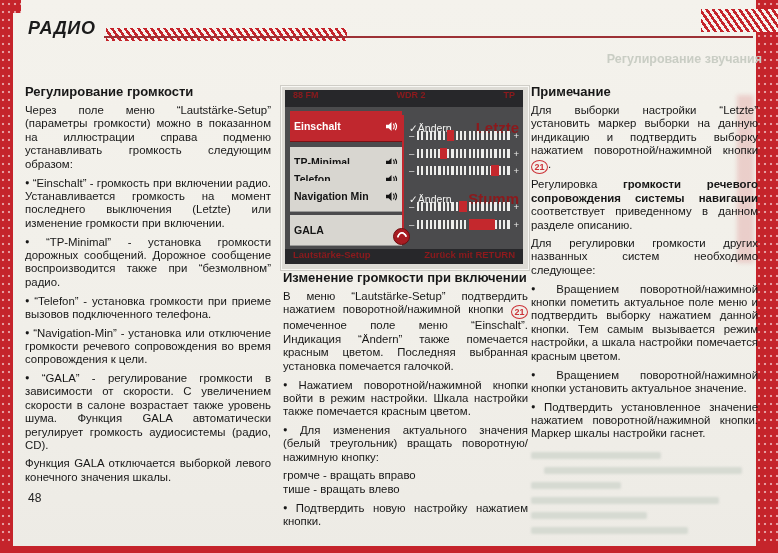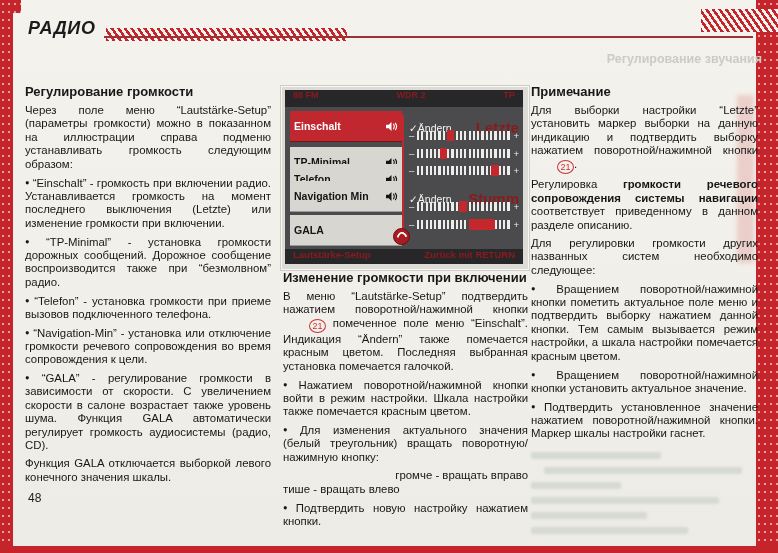--- a/index.html
+++ b/index.html
@@ -25,23 +25,23 @@
   
   .ghost-title{position:absolute;left:556px;top:52px;width:206px;font-size:12.5px;font-weight:bold;color:#c9cdc4;filter:blur(.6px);text-align:right;}
   .ghost-bars{position:absolute;left:531px;top:452px;width:224px;}
   .ghost-bars i{display:block;height:7px;border-radius:2px;background:#d6dad2;filter:blur(1px);margin-bottom:8px;}
   .ghost-pink{position:absolute;left:737px;top:95px;width:17px;height:168px;background:rgba(214,120,118,.28);filter:blur(2px);}
   
   .col{position:absolute;font-size:11.4px;line-height:13.5px;text-align:justify;color:#171717;}
   .col p{margin:0 0 4.5px;}
   .h1{font-size:13px;font-weight:bold;margin:0 0 6px;text-align:left;line-height:15px;}
   .bm{font-size:7.5px;vertical-align:1.5px;margin-right:3px;}
-  .tight{margin:0 0 1px !important;text-align:right;}
+  .tight{margin:0 0 1px !important;text-align:left;}
   .ref{display:inline-block;width:15px;height:12px;border:1.2px solid #cc3338;border-radius:50%;
-       color:#cc3338;font-size:9px;line-height:12px;text-align:center;vertical-align:-2px;font-weight:normal;margin-left:26px;}
+       color:#cc3338;font-size:9px;line-height:12px;text-align:center;vertical-align:-2px;font-weight:bold;}
   .col-1{left:25px;top:84px;width:246px;}
   .col-2{left:283px;top:270px;width:245px;}
   .col-3{left:531px;top:84px;width:227px;}
   
   .figure{position:absolute;left:281px;top:86px;width:246px;height:182px;background:#dddbd5;
           border:1px solid #f8f7f3;box-shadow:0 0 0 1px #cfcdc7;}
   .screen{position:absolute;left:3px;top:3px;width:238px;height:174px;background:#4b4b4d;overflow:hidden;}
   .scr-bar{position:absolute;left:0;width:238px;background:#27272a;display:flex;justify-content:space-between;align-items:flex-start;
            padding:0 8px;box-sizing:border-box;color:#8c1a1d;font-weight:bold;}
   .scr-header{top:0;height:17px;font-size:9px;filter:blur(.7px);}

